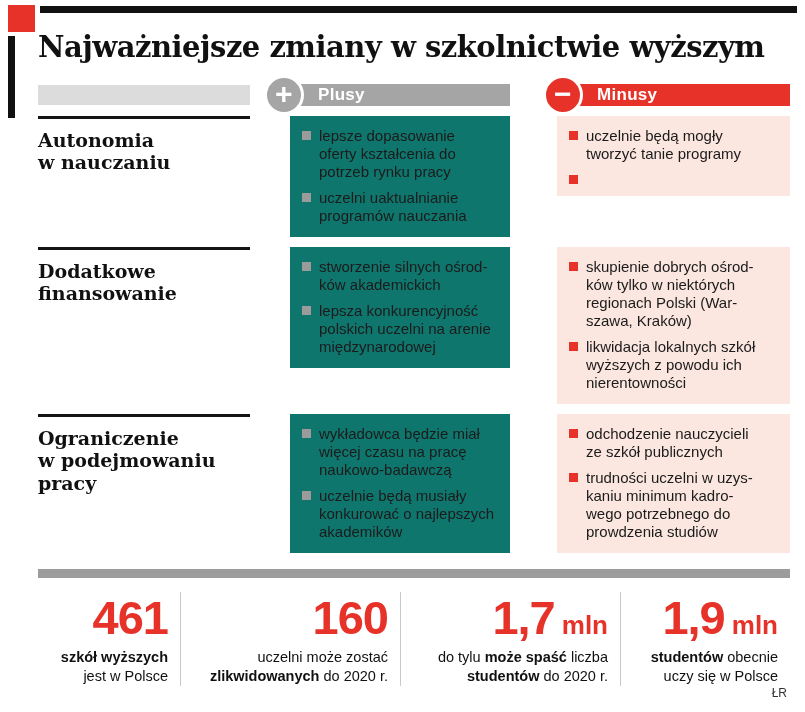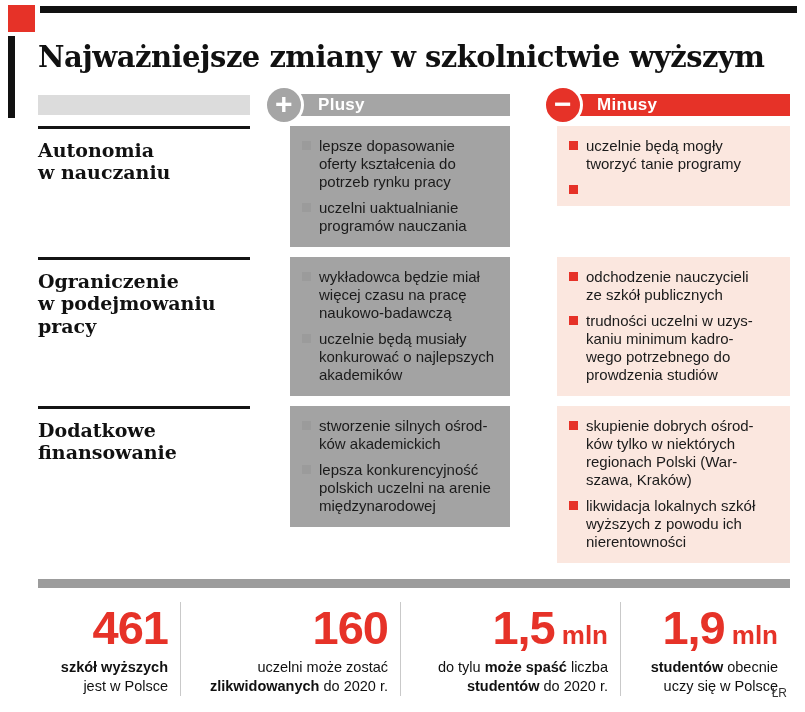--- a/index.html
+++ b/index.html
@@ -11,21 +11,21 @@
     background: #ffffff;
     overflow: hidden;
     font-family: "Liberation Sans", sans-serif;
     color: #1b1b1b;
   }
   
   .red-square { position: absolute; left: 8px; top: 5px; width: 27px; height: 27px; background: #e63228; }
   .top-black-bar { position: absolute; left: 40px; top: 6px; width: 757px; height: 7px; background: #111111; }
   .left-black-bar { position: absolute; left: 8px; top: 36px; width: 7px; height: 82px; background: #111111; }
 
-  .content { position: absolute; left: 38px; top: 40px; width: 752px; }
+  .content { position: absolute; left: 38px; top: 30px; width: 752px; }
 
   .title {
     font-family: "DejaVu Serif", "Liberation Serif", serif;
     font-weight: 700;
     font-size: 29px;
     letter-spacing: -0.5px;
     color: #111111;
   }
 
   
@@ -61,21 +61,21 @@
     border-top: 3px solid #141414;
     padding-top: 10px;
     font-family: "DejaVu Serif", "Liberation Serif", serif;
     font-weight: 700;
     font-size: 19px;
     line-height: 1.18;
     color: #111111;
     white-space: pre-line;
   }
   .cell { padding: 11px 12px 12px 12px; }
-  .plus-cell  { width: 220px; margin-left: 40px; background: #a3a3a3; }
+  .plus-cell  { width: 220px; margin-left: 40px; background: #0f766e; }
   .minus-cell { width: 233px; margin-left: 47px; background: #fbe7df; }
   .item { display: flex; margin-top: 8px; }
   .item:first-child { margin-top: 0; }
   .sq { flex: 0 0 9px; width: 9px; height: 9px; margin: 4px 8px 0 0; }
   .sq-gray { background: #9b9b9b; }
   .sq-red  { background: #e63228; }
   .item-text { font-size: 15px; line-height: 18px; white-space: pre-line; color: #1b1b1b; }
 
   
   .thick-divider { margin-top: 16px; width: 752px; height: 9px; background: #9c9c9c; }
@@ -150,20 +150,53 @@
           <span class="item-text">uczelnie będą mogły
 tworzyć tanie programy</span>
         </div>
         <div class="item">
           <span class="sq sq-red"></span>
         </div>
       </div>
     </div>
 
     <div class="t-row">
+      <div class="row-label">Dodatkowe
+finansowanie</div>
+      <div class="cell plus-cell">
+        <div class="item">
+          <span class="sq sq-gray"></span>
+          <span class="item-text">stworzenie silnych ośrod-
+ków akademickich</span>
+        </div>
+        <div class="item">
+          <span class="sq sq-gray"></span>
+          <span class="item-text">lepsza konkurencyjność
+polskich uczelni na arenie
+międzynarodowej</span>
+        </div>
+      </div>
+      <div class="cell minus-cell">
+        <div class="item">
+          <span class="sq sq-red"></span>
+          <span class="item-text">skupienie dobrych ośrod-
+ków tylko w niektórych
+regionach Polski (War-
+szawa, Kraków)</span>
+        </div>
+        <div class="item">
+          <span class="sq sq-red"></span>
+          <span class="item-text">likwidacja lokalnych szkół
+wyższych z powodu ich
+nierentowności</span>
+        </div>
+      </div>
+    </div>
+
+    <div class="t-row">
       <div class="row-label">Ograniczenie
 w podejmowaniu
 pracy</div>
       <div class="cell plus-cell">
         <div class="item">
           <span class="sq sq-gray"></span>
           <span class="item-text">wykładowca będzie miał
 więcej czasu na pracę
 naukowo-badawczą</span>
         </div>
@@ -183,69 +216,36 @@
         <div class="item">
           <span class="sq sq-red"></span>
           <span class="item-text">trudności uczelni w uzys-
 kaniu minimum kadro-
 wego potrzebnego do
 prowdzenia studiów</span>
         </div>
       </div>
     </div>
 
-    <div class="t-row">
-      <div class="row-label">Dodatkowe
-finansowanie</div>
-      <div class="cell plus-cell">
-        <div class="item">
-          <span class="sq sq-gray"></span>
-          <span class="item-text">stworzenie silnych ośrod-
-ków akademickich</span>
-        </div>
-        <div class="item">
-          <span class="sq sq-gray"></span>
-          <span class="item-text">lepsza konkurencyjność
-polskich uczelni na arenie
-międzynarodowej</span>
-        </div>
-      </div>
-      <div class="cell minus-cell">
-        <div class="item">
-          <span class="sq sq-red"></span>
-          <span class="item-text">skupienie dobrych ośrod-
-ków tylko w niektórych
-regionach Polski (War-
-szawa, Kraków)</span>
-        </div>
-        <div class="item">
-          <span class="sq sq-red"></span>
-          <span class="item-text">likwidacja lokalnych szkół
-wyższych z powodu ich
-nierentowności</span>
-        </div>
-      </div>
-    </div>
-
     <div class="thick-divider"></div>
 
     <div class="stats">
 
       <div class="stat stat-1">
         <div class="num"><span>461</span></div>
         <div class="desc"><span class="b">szkół wyższych</span><span> jest w Polsce</span></div>
       </div>
 
       <div class="stat stat-2">
         <div class="num"><span>160</span></div>
         <div class="desc"><span>uczelni może zostać </span><span class="b">zlikwidowanych</span><span> do 2020 r.</span></div>
       </div>
 
       <div class="stat stat-3">
-        <div class="num"><span>1,5</span><span class="unit">mln</span></div>
+        <div class="num"><span>1,7</span><span class="unit">mln</span></div>
         <div class="desc"><span>do tylu </span><span class="b">może spaść</span><span> liczba </span><span class="b">studentów</span><span> do 2020 r.</span></div>
       </div>
 
       <div class="stat stat-4">
         <div class="num"><span>1,9</span><span class="unit">mln</span></div>
         <div class="desc"><span class="b">studentów</span><span> obecnie uczy się w Polsce</span></div>
       </div>
 
     </div>
   </div>

